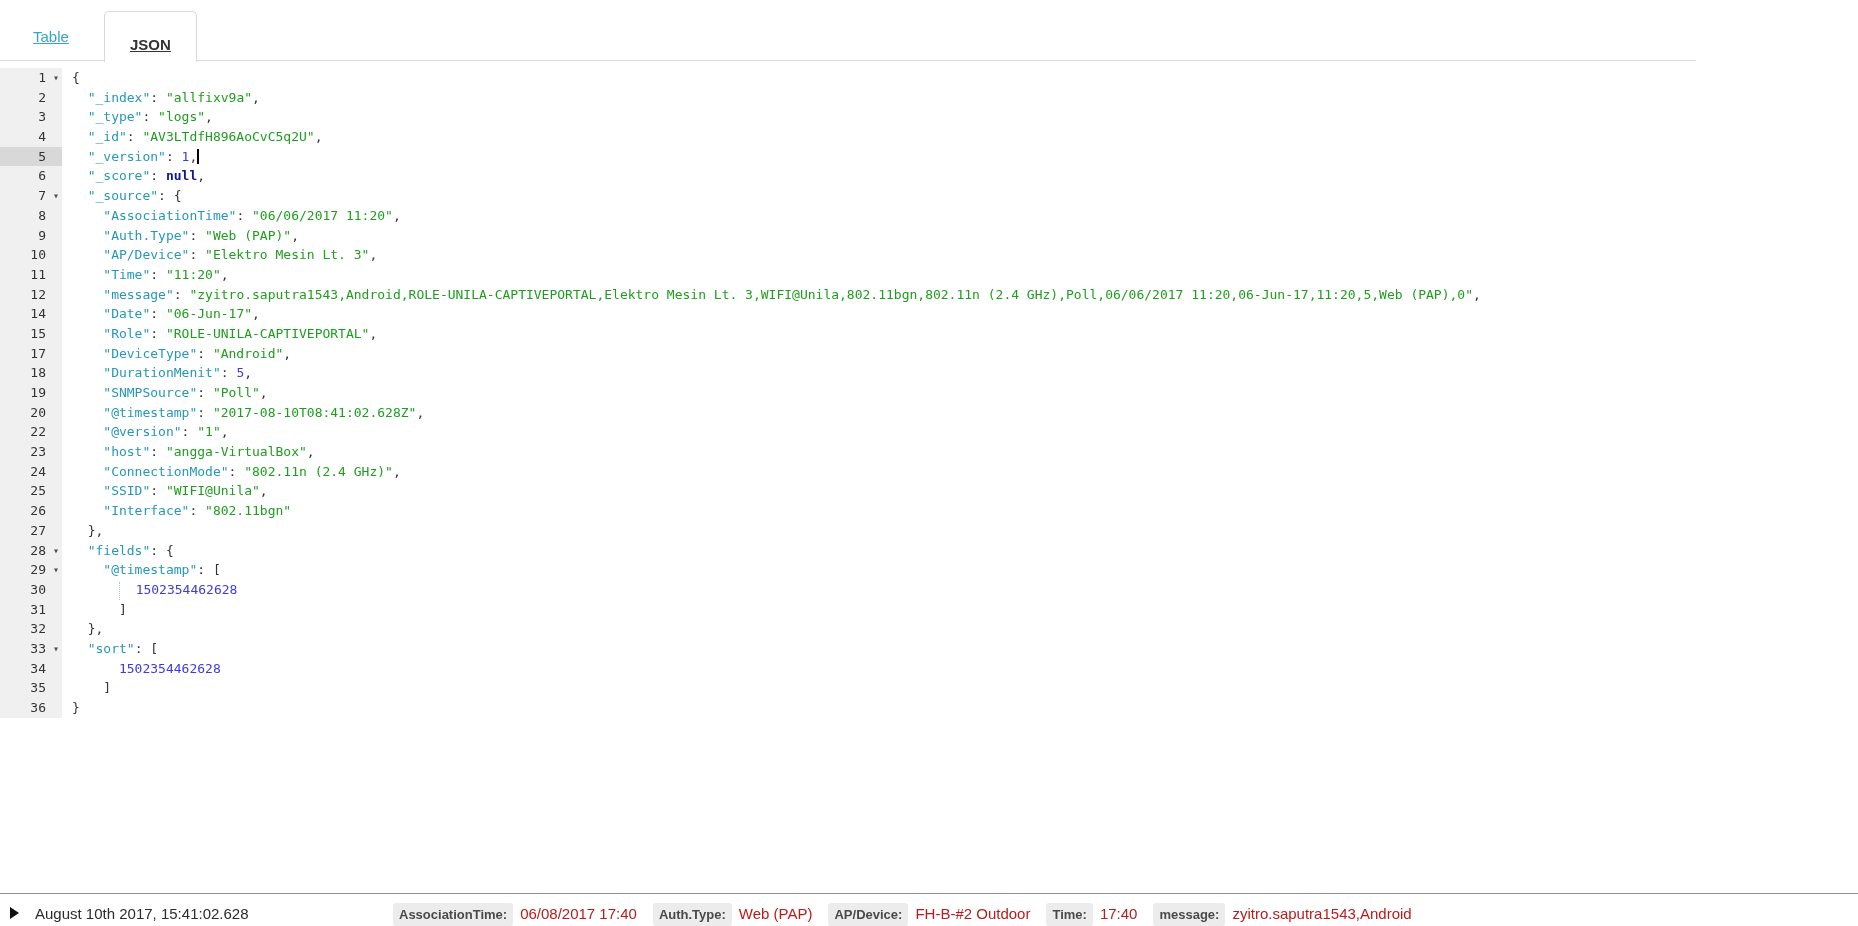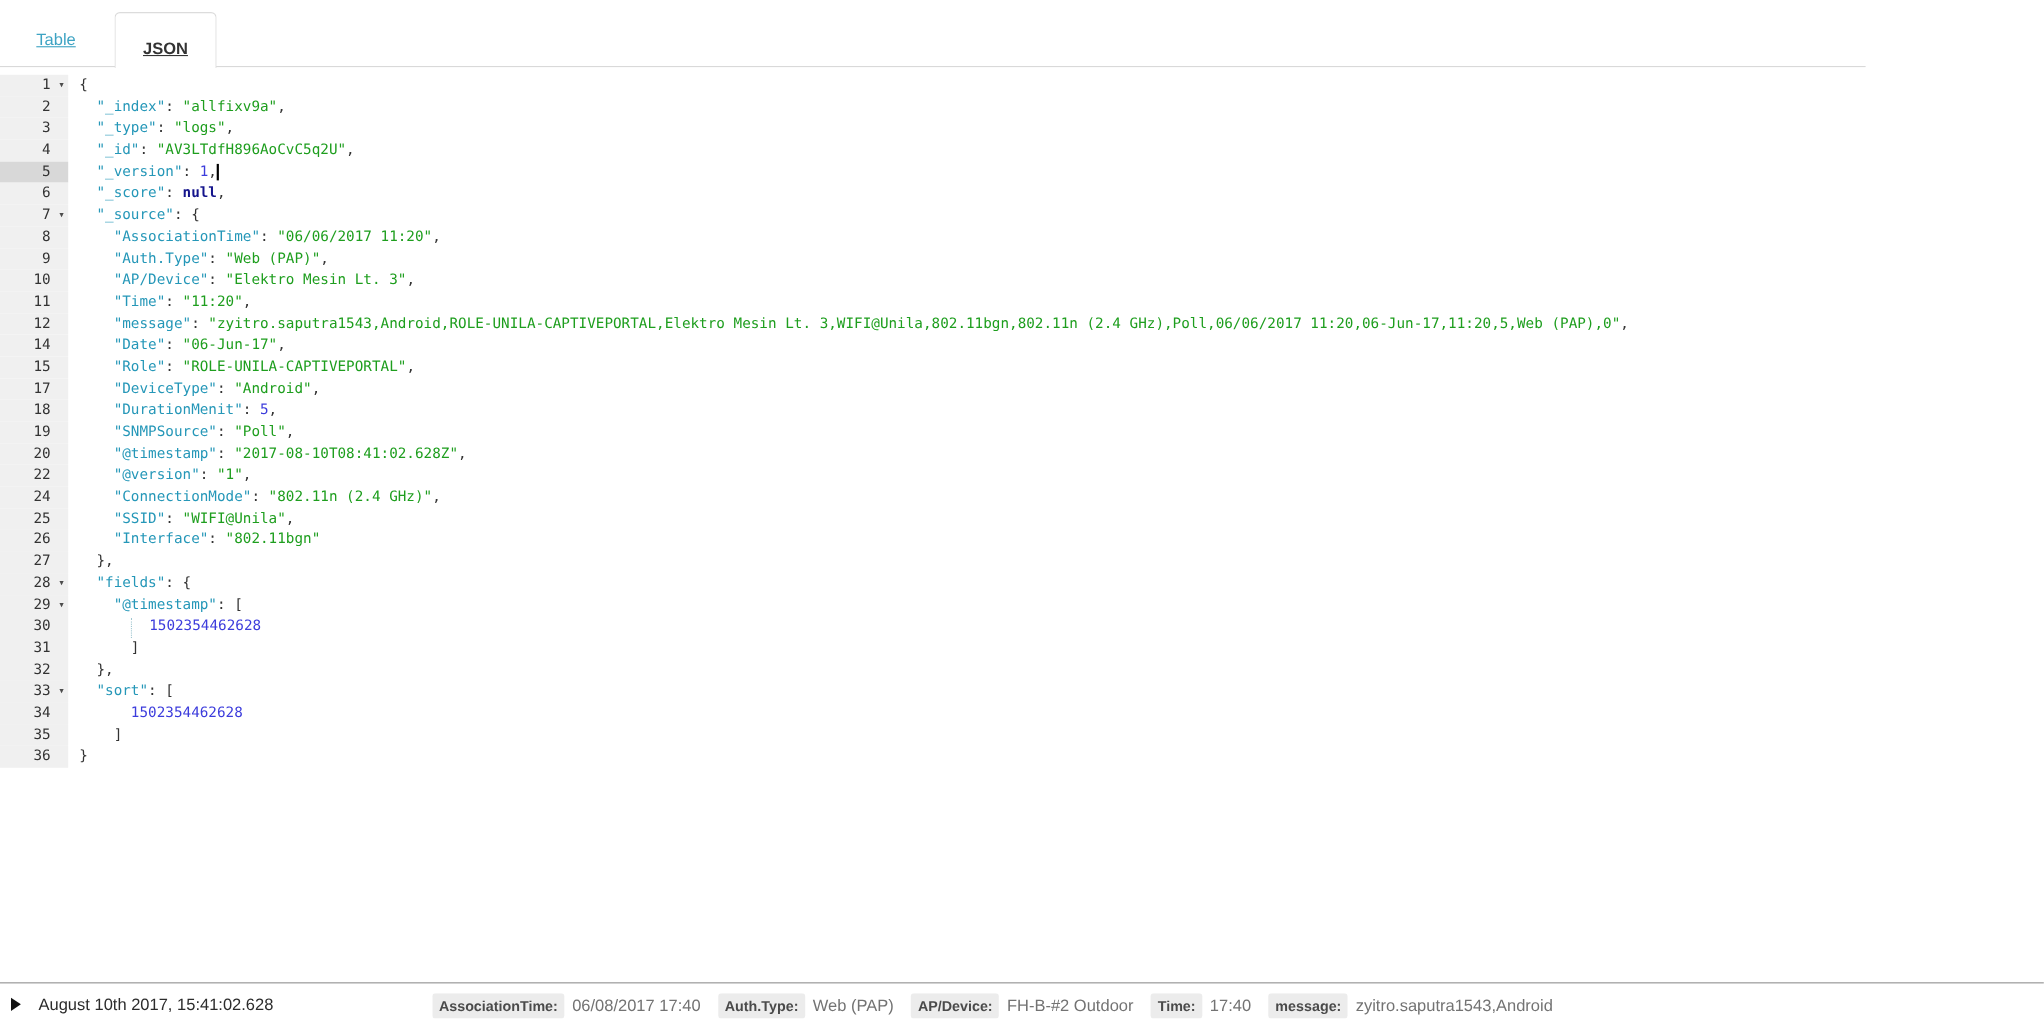--- a/index.html
+++ b/index.html
@@ -44,21 +44,21 @@
              white-space:nowrap; overflow:hidden; font-size:15px; color:#333; }
   .caret { position:absolute; left:10px; top:13px; width:0; height:0;
            border-top:6px solid transparent; border-bottom:6px solid transparent;
            border-left:9px solid #111; cursor:pointer; }
   .doc-time { position:absolute; left:35px; top:11px; color:#2c2c2c; }
   .doc-source { position:absolute; left:393px; top:9px; right:0;
                 white-space:nowrap; overflow:hidden; }
   .badge { display:inline-block; background:#ececec; color:#4a4a4a;
            font-weight:600; font-size:13px; border-radius:3px;
            padding:4px 6px; margin-right:7px; vertical-align:baseline; }
-  .fval { color:#737373; margin-right:16px; }
+  .fval { color:#b91c1c; margin-right:16px; }
 </style>
 </head>
 <body>
 
 <div class="tabs">
   <a class="tab-inactive">Table</a>
   <a class="tab-active">JSON</a>
 </div>
 
 <div class="editor">
@@ -130,20 +130,24 @@
       <div class="gutter-cell"><span>19</span></div>
       <div class="code"><span class="p">    </span><span class="k">"SNMPSource"</span><span class="p">: </span><span class="s">"Poll"</span><span class="p">,</span></div>
     </div>
     <div class="ed-row">
       <div class="gutter-cell"><span>20</span></div>
       <div class="code"><span class="p">    </span><span class="k">"@timestamp"</span><span class="p">: </span><span class="s">"2017-08-10T08:41:02.628Z"</span><span class="p">,</span></div>
     </div>
     <div class="ed-row">
       <div class="gutter-cell"><span>22</span></div>
       <div class="code"><span class="p">    </span><span class="k">"@version"</span><span class="p">: </span><span class="s">"1"</span><span class="p">,</span></div>
+    </div>
+    <div class="ed-row">
+      <div class="gutter-cell"><span>23</span></div>
+      <div class="code"><span class="p">    </span><span class="k">"host"</span><span class="p">: </span><span class="s">"angga-VirtualBox"</span><span class="p">,</span></div>
     </div>
     <div class="ed-row">
       <div class="gutter-cell"><span>24</span></div>
       <div class="code"><span class="p">    </span><span class="k">"ConnectionMode"</span><span class="p">: </span><span class="s">"802.11n (2.4 GHz)"</span><span class="p">,</span></div>
     </div>
     <div class="ed-row">
       <div class="gutter-cell"><span>25</span></div>
       <div class="code"><span class="p">    </span><span class="k">"SSID"</span><span class="p">: </span><span class="s">"WIFI@Unila"</span><span class="p">,</span></div>
     </div>
     <div class="ed-row">

